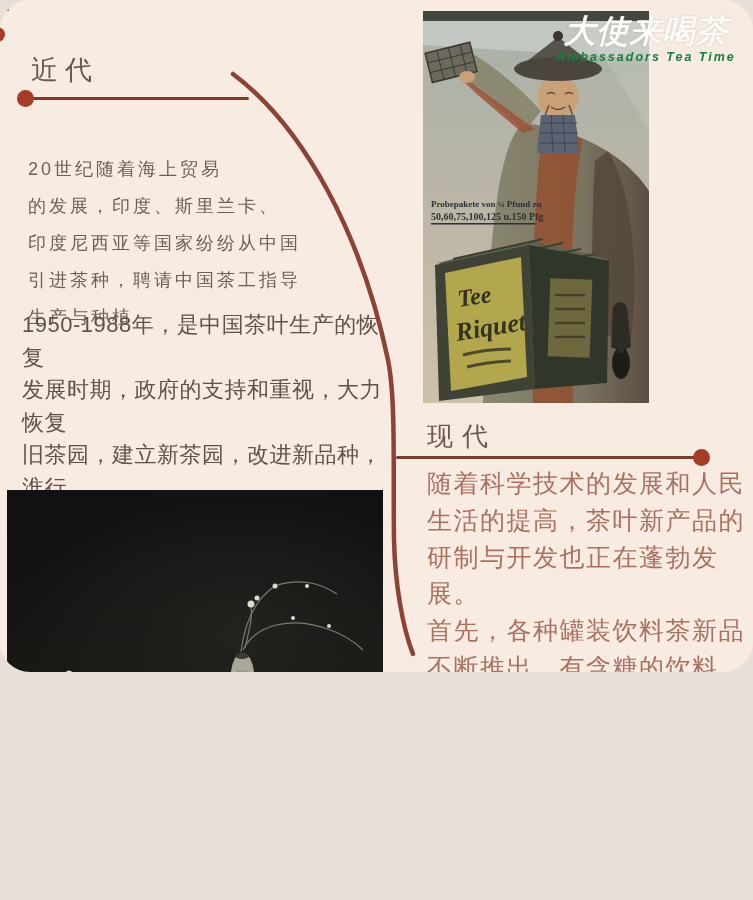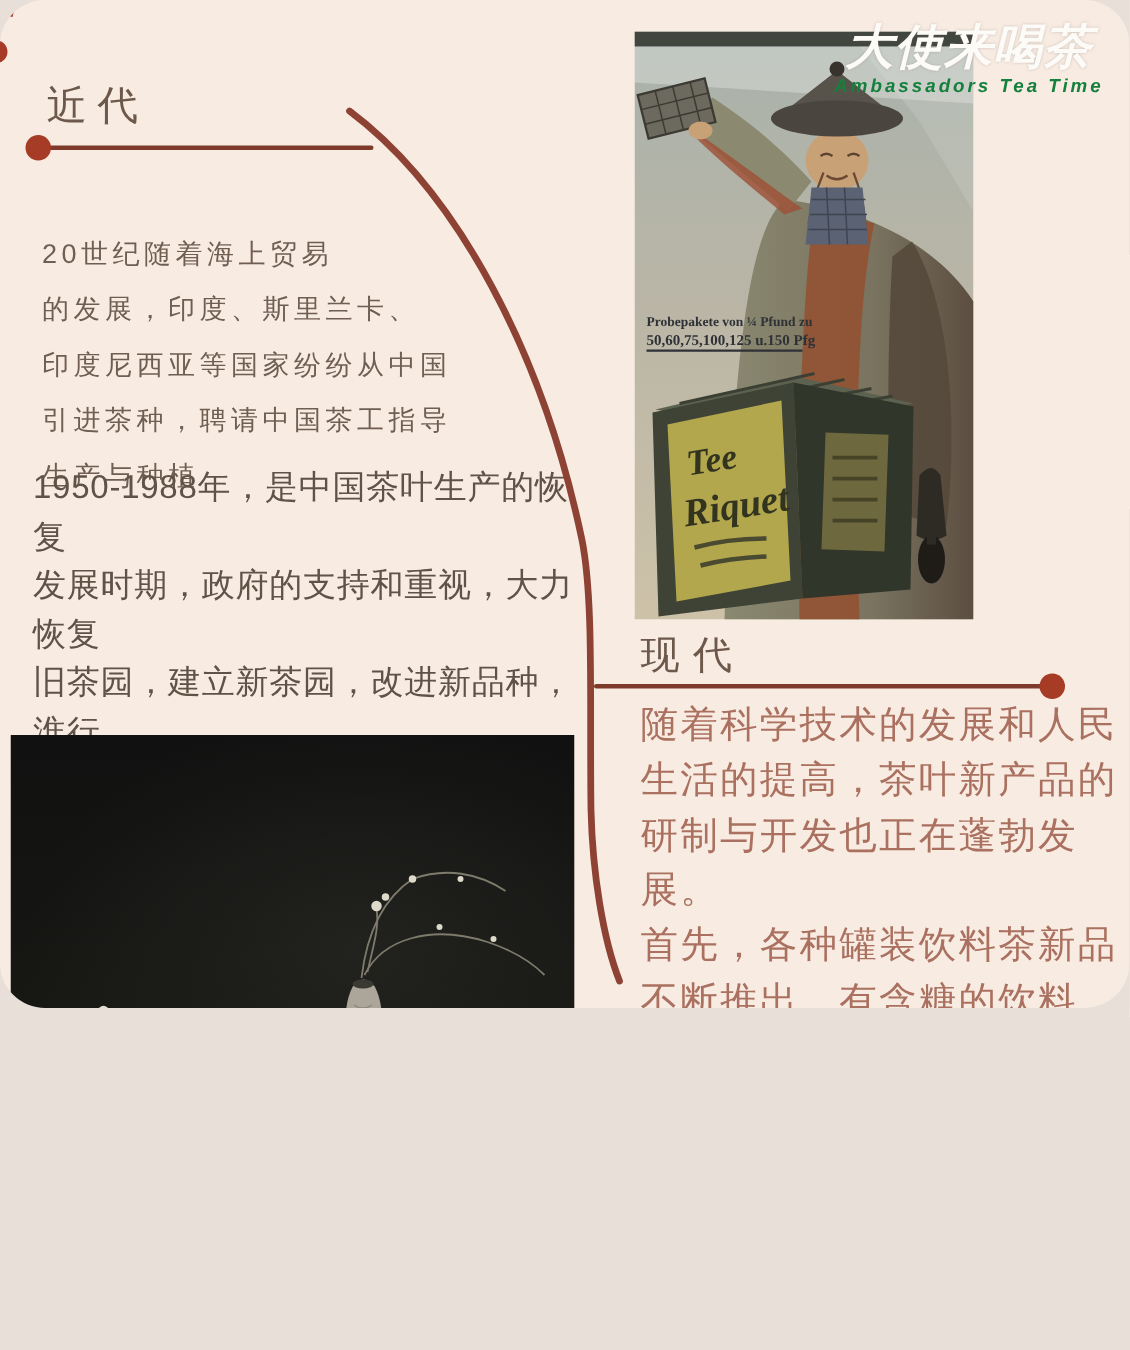--- a/index.html
+++ b/index.html
@@ -36,21 +36,21 @@
     font-size:18px; line-height:37px; letter-spacing:3px;
     color:#6f5e52; white-space:pre-line;margin-top:45px;
   }
   .para2 {
     position:absolute; left:22px; top:309px; width:375px;
     font-size:22px; line-height:32.5px; letter-spacing:0.5px;
     color:#5f5247; white-space:pre-line;
   }
 
   
-  .poster { position:absolute; left:423px; top:21px; width:226px; height:392px; }
+  .poster { position:absolute; left:423px; top:11px; width:226px; height:392px; }
   .poster svg { display:block; }
 
   
   .logo { position:absolute; left:540px; top:10px; width:212px; text-align:center; }
   .logo-cn {
     font-size:32px; font-weight:700; color:#fcfbf8; white-space:nowrap;
     letter-spacing:1px; font-style:italic;
     text-shadow:0 0 2px rgba(120,110,100,.35);
   }
   .logo-en {

